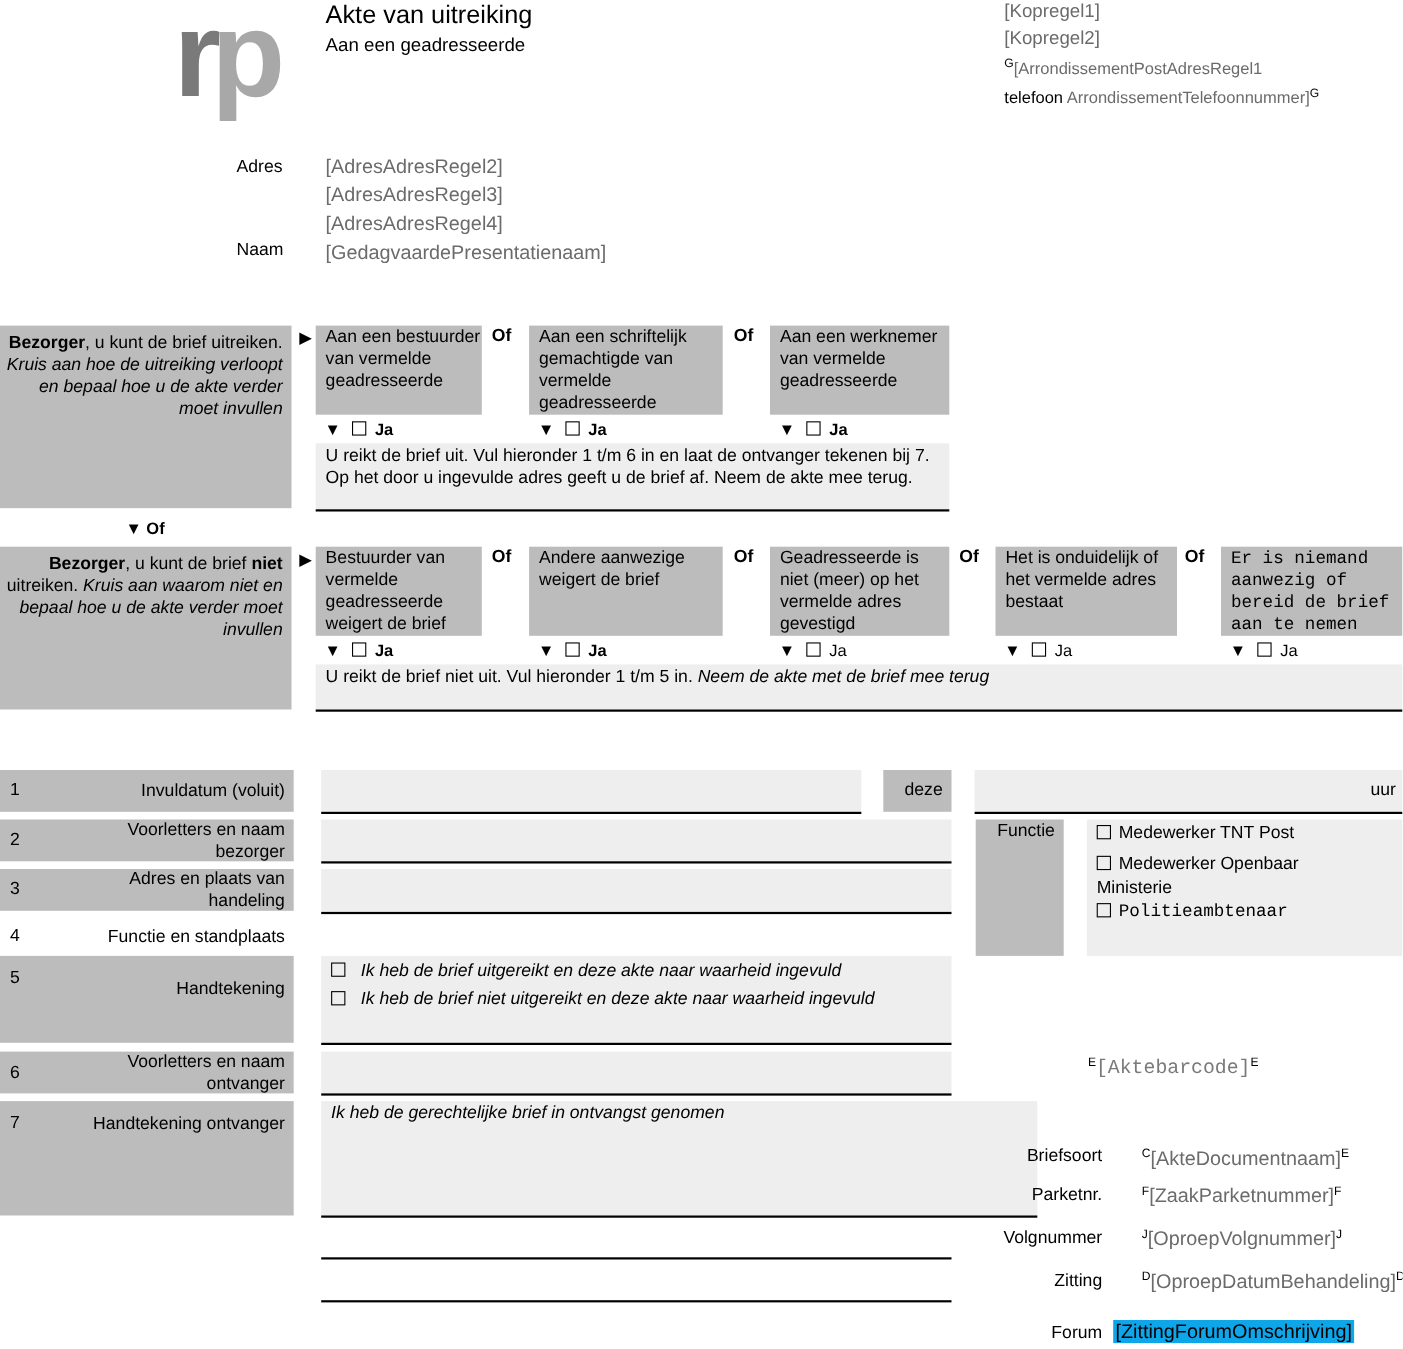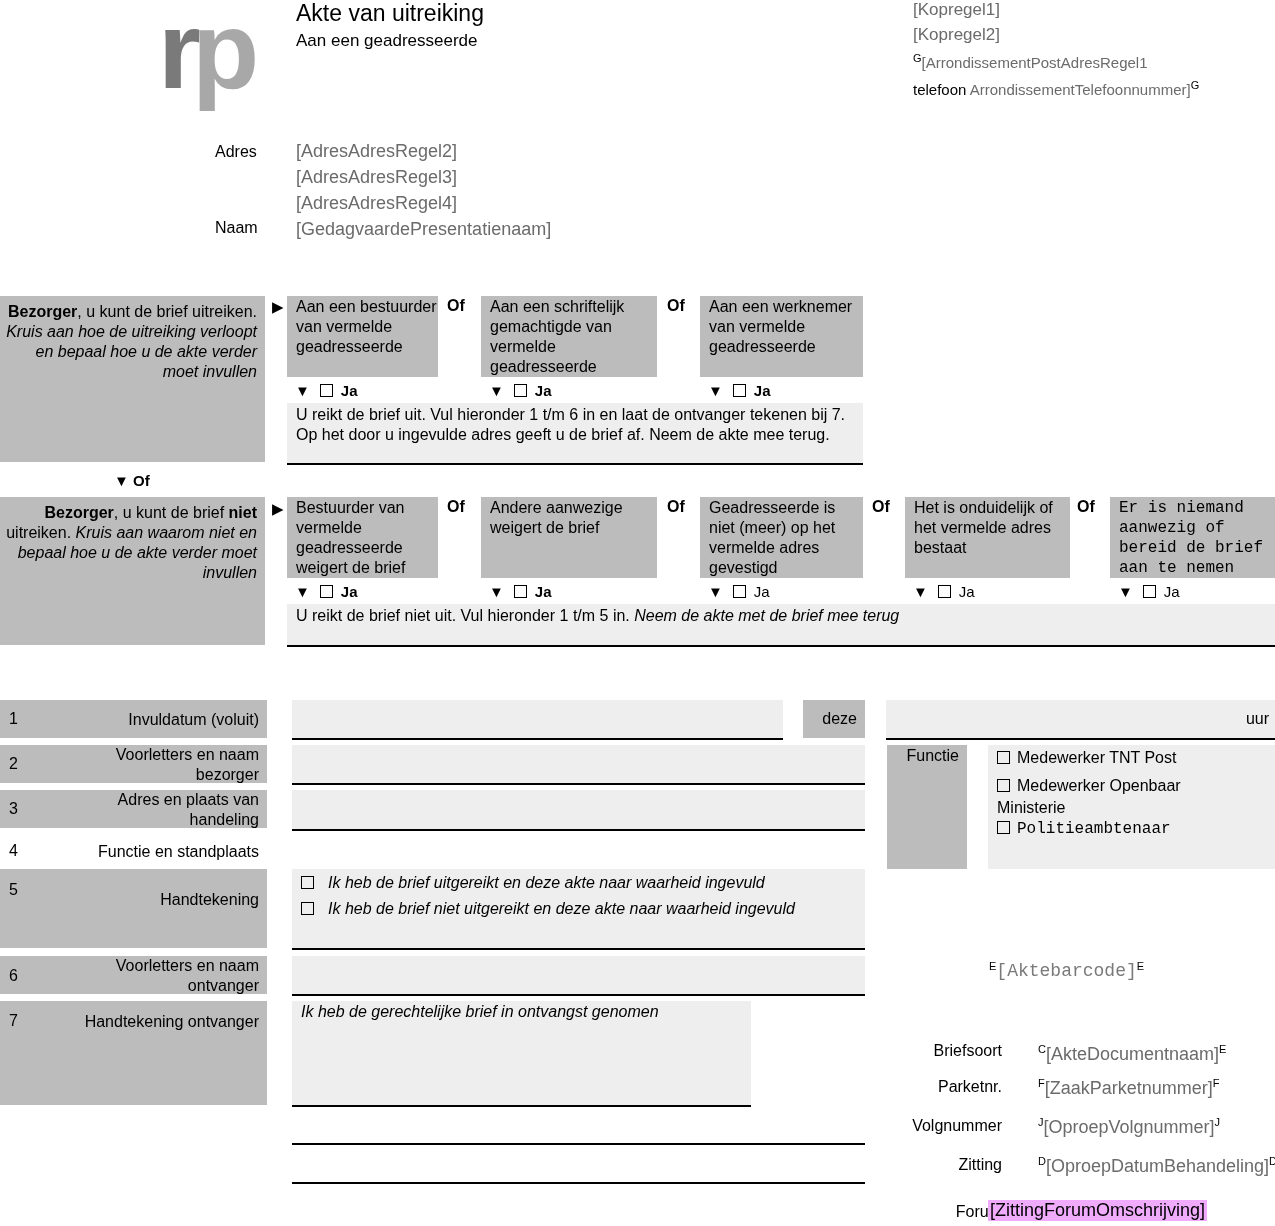--- a/index.html
+++ b/index.html
@@ -152,21 +152,21 @@
 <div class="abs grey" style="left:0;top:956px;width:267px;height:38px;">
   <span class="abs num" style="left:9px;top:11px;">6</span>
   <span class="abs rowlabel" style="right:8px;top:0px;width:170px;">Voorletters en naam ontvanger</span>
 </div>
 <div class="abs field" style="left:292px;top:956px;width:573px;height:40px;"></div>
 
 <div class="abs grey" style="left:0;top:1001px;width:267px;height:104px;">
   <span class="abs num" style="left:9px;top:11px;">7</span>
   <span class="abs rowlabel" style="right:8px;top:11px;">Handtekening ontvanger</span>
 </div>
-<div class="abs field" style="left:292px;top:1001px;width:459px;height:106px;padding-left:30px;">
+<div class="abs field" style="left:292px;top:1001px;width:651px;height:106px;padding-left:30px;">
   <span class="abs" style="left:9px;top:2px;font-style:italic;">Ik heb de gerechtelijke brief in ontvangst genomen</span>
 </div>
 <div class="abs line" style="left:292px;top:1143px;width:573px;"></div>
 <div class="abs line" style="left:292px;top:1182px;width:573px;"></div>
 
 <div class="abs" style="left:989px;top:960px;">
   <span class="sup">E</span><span style="font-family:'Liberation Mono', monospace;font-size:18px;color:#7a7a7a;">[Aktebarcode]</span><span class="sup">E</span>
 </div>
 
 <div class="abs meta-l" style="left:892px;top:1042px;">Briefsoort</div>
@@ -175,13 +175,13 @@
 <div class="abs meta-l" style="left:892px;top:1078px;">Parketnr.</div>
 <div class="abs meta-v" style="left:1038px;top:1077px;"><span class="sup">F</span><span>[ZaakParketnummer]</span><span class="sup">F</span></div>
 
 <div class="abs meta-l" style="left:892px;top:1117px;">Volgnummer</div>
 <div class="abs meta-v" style="left:1038px;top:1116px;"><span class="sup">J</span><span>[OproepVolgnummer]</span><span class="sup">J</span></div>
 
 <div class="abs meta-l" style="left:892px;top:1156px;">Zitting</div>
 <div class="abs meta-v" style="left:1038px;top:1150px;width:237px;line-height:22px;"><span class="sup">D</span><span>[OproepDatumBehandeling]</span><span class="sup">D</span></div>
 
 <div class="abs meta-l" style="left:892px;top:1203px;">Forum</div>
-<div class="abs" style="left:988px;top:1200px;font-size:18px;background:#f0abfc;padding:0 2px;">[ZittingForumOmschrijving]</div>
+<div class="abs" style="left:1012px;top:1200px;font-size:18px;background:#0ea5e9;padding:0 2px;">[ZittingForumOmschrijving]</div>
 
 </body></html>

